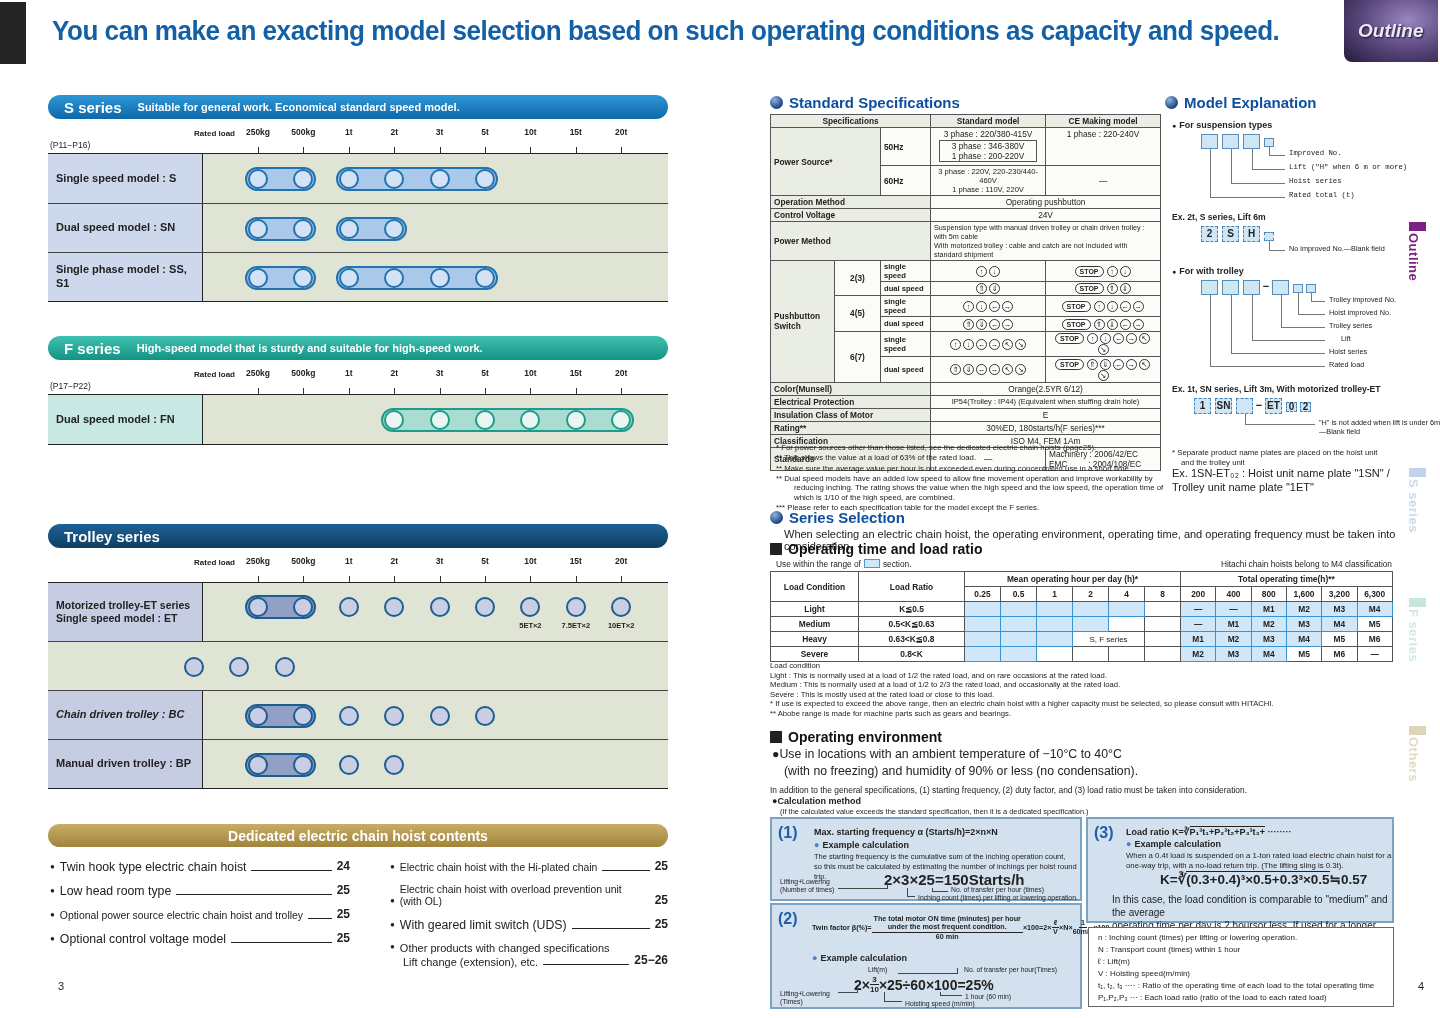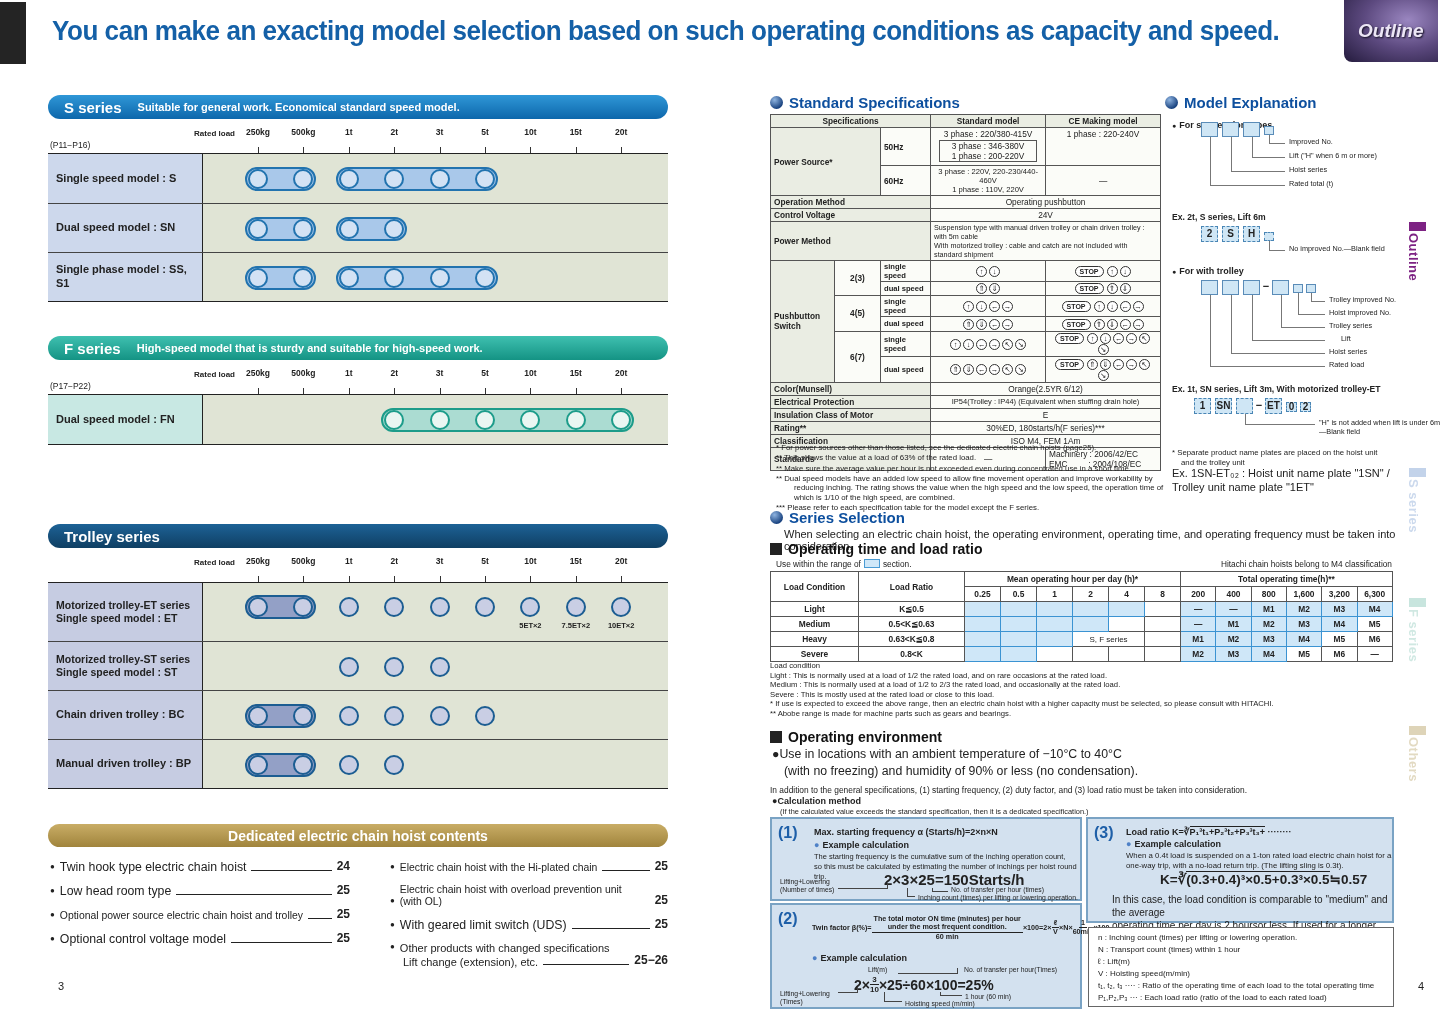--- a/index.html
+++ b/index.html
@@ -267,32 +267,28 @@
             <div class="circ" style="left: 272px; top: 14px; background: rgb(201, 206, 228); border-color: rgb(28, 93, 146);"></div>
             <div class="circ" style="left: 317.4px; top: 14px; background: rgb(201, 206, 228); border-color: rgb(28, 93, 146);"></div>
             <div class="circ" style="left: 362.8px; top: 14px; background: rgb(201, 206, 228); border-color: rgb(28, 93, 146);"></div>
             <div class="circ" style="left: 408.2px; top: 14px; background: rgb(201, 206, 228); border-color: rgb(28, 93, 146);"></div>
             <span class="sublab" style="left: 301.4px; top: 38px;">5ET×2</span>
             <span class="sublab" style="left: 346.8px; top: 38px;">7.5ET×2</span>
             <span class="sublab" style="left: 392.2px; top: 38px;">10ET×2</span>
           </div>
         </div>
         <div class="sc-row" style="height: 49px;">
-          <div class="sc-label" style="background: rgb(198, 204, 226); font-size: 10.5px;">
-            <div>Motorized trolley-ST series</div>
-            <div>Single speed model : ST</div>
-          </div>
           <div class="sc-chart">
             <div class="circ" style="left: 135.8px; top: 14.5px; background: rgb(201, 206, 228); border-color: rgb(28, 93, 146);"></div>
             <div class="circ" style="left: 181.2px; top: 14.5px; background: rgb(201, 206, 228); border-color: rgb(28, 93, 146);"></div>
             <div class="circ" style="left: 226.6px; top: 14.5px; background: rgb(201, 206, 228); border-color: rgb(28, 93, 146);"></div>
           </div>
         </div>
         <div class="sc-row" style="height: 49px;">
-          <div class="sc-label" style="background: rgb(198, 204, 226);">
+          <div class="sc-label" style="background: rgb(198, 204, 226); font-style: italic;">
             <div>Chain driven trolley : BC</div>
           </div>
           <div class="sc-chart">
             <div class="pill" style="left: 42px; width: 71.4px; top: 12.5px; background: rgb(147, 160, 198); border-color: rgb(28, 93, 146);"></div>
             <div class="circ" style="left: 45px; top: 14.5px; background: rgb(201, 206, 228); border-color: rgb(28, 93, 146);"></div>
             <div class="circ" style="left: 90.4px; top: 14.5px; background: rgb(201, 206, 228); border-color: rgb(28, 93, 146);"></div>
             <div class="circ" style="left: 135.8px; top: 14.5px; background: rgb(201, 206, 228); border-color: rgb(28, 93, 146);"></div>
             <div class="circ" style="left: 181.2px; top: 14.5px; background: rgb(201, 206, 228); border-color: rgb(28, 93, 146);"></div>
             <div class="circ" style="left: 226.6px; top: 14.5px; background: rgb(201, 206, 228); border-color: rgb(28, 93, 146);"></div>
             <div class="circ" style="left: 272px; top: 14.5px; background: rgb(201, 206, 228); border-color: rgb(28, 93, 146);"></div>
@@ -718,21 +714,21 @@
     <div>n : Inching count (times) per lifting or lowering operation.</div>
     <div>N : Transport count (times) within 1 hour</div>
     <div>ℓ : Lift(m)</div>
     <div>V : Hoisting speed(m/min)</div>
     <div>t₁, t₂, t₃ ···· : Ratio of the operating time of each load to the total operating time</div>
     <div>P₁,P₂,P₃ ··· : Each load ratio (ratio of the load to each rated load)</div>
   </div>
 
 <div id="me-root">
     <div class="me-label" style="left: 1172px; top: 120px;"><span class="bl">●</span><span>For suspension types</span></div>
-    <div class="me-diag" style="left: 1180px; top: 122px; height: 78px; width: 250px;">
+    <div class="me-diag" style="left: 1180px; top: 134px; height: 78px; width: 250px; font-family: Liberation Mono, monospace;">
       <div class="me-box" style="left: 21px; top: 0px; width: 17px; height: 15px; line-height: 13px;"></div>
       <div class="me-box" style="left: 42px; top: 0px; width: 17px; height: 15px; line-height: 13px;"></div>
       <div class="me-box" style="left: 63px; top: 0px; width: 17px; height: 15px; line-height: 13px;"></div>
       <div class="me-box" style="left: 84px; top: 4px; width: 10px; height: 9px; line-height: 7px;"></div>
       <div class="me-line" style="left: 89px; top: 13px; width: 16px; height: 9px;"></div>
       <span class="me-cl" style="left: 109px; top: 15px;">Improved No.</span>
       <div class="me-line" style="left: 71.5px; top: 15px; width: 33.5px; height: 21px;"></div>
       <span class="me-cl" style="left: 109px; top: 29px;">Lift ("H" when 6 m or more)</span>
       <div class="me-line" style="left: 50.5px; top: 15px; width: 54.5px; height: 35px;"></div>
       <span class="me-cl" style="left: 109px; top: 43px;">Hoist series</span>

